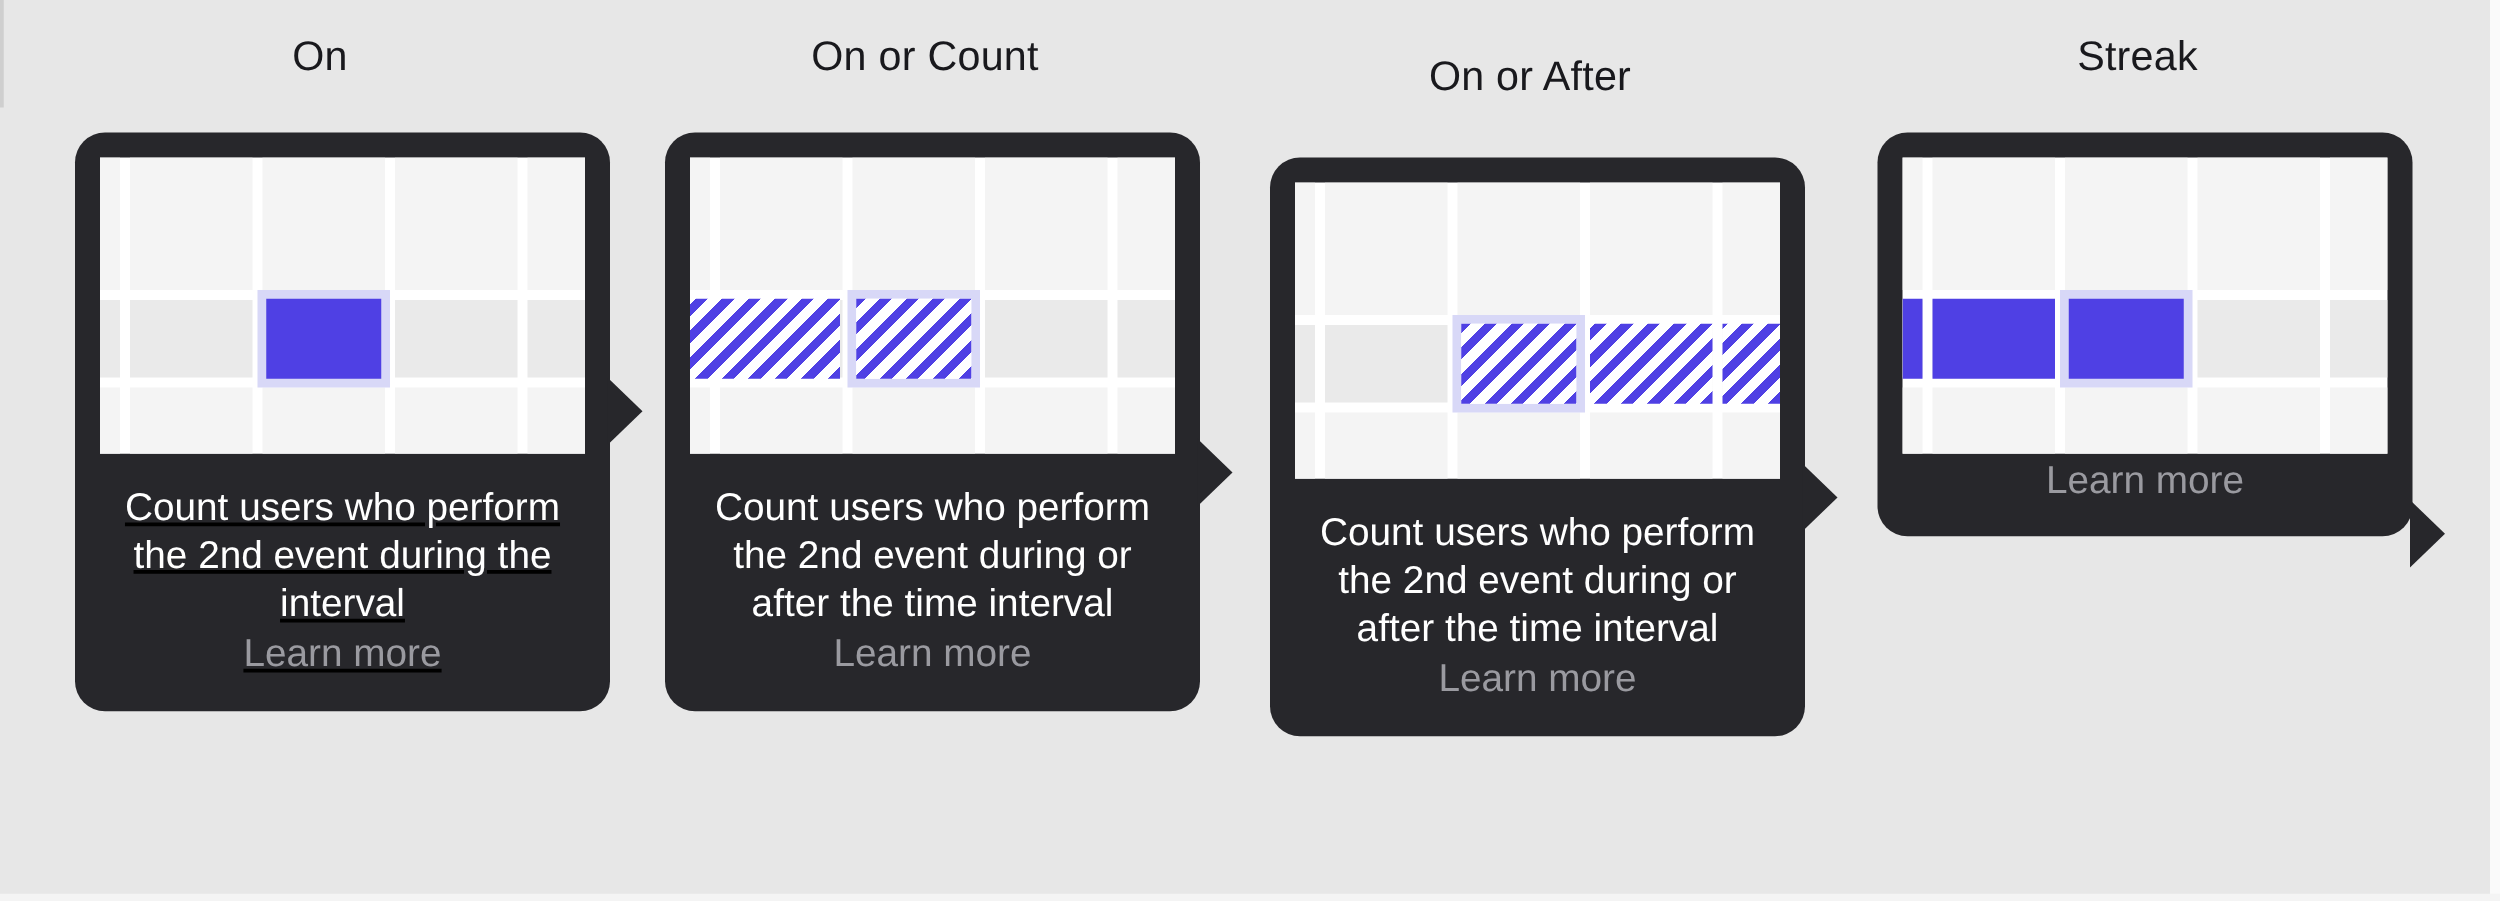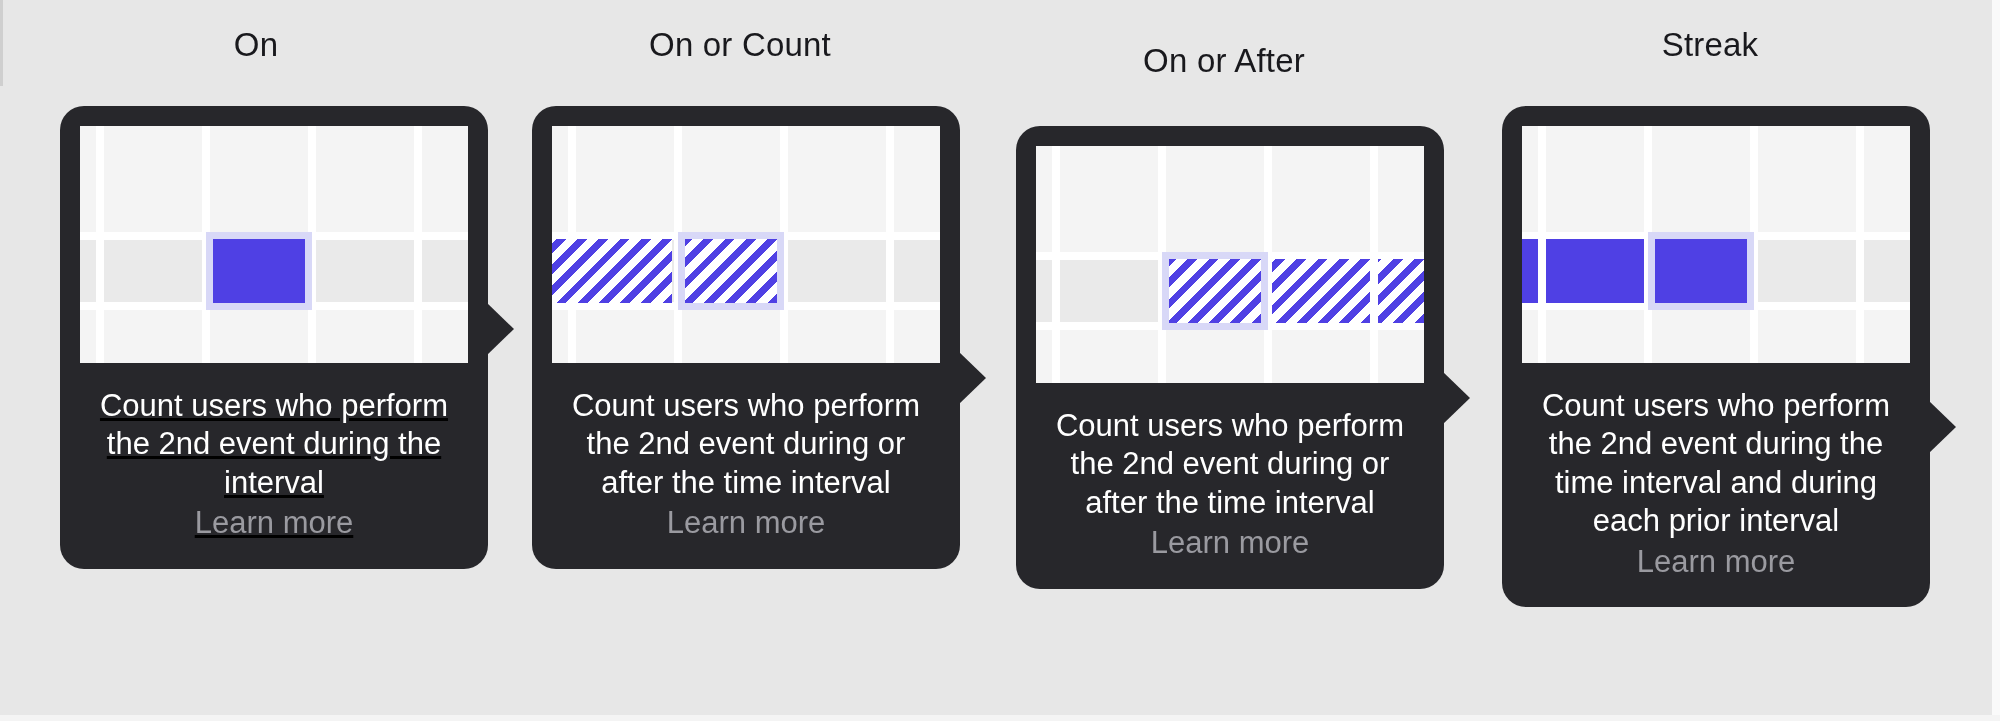--- a/index.html
+++ b/index.html
@@ -226,18 +226,17 @@
         <div class="grid-cell" style="left:130px;top:184px;width:98px;height:53px;"></div>
         <div class="grid-cell" style="left:236px;top:184px;width:98px;height:53px;"></div>
         <div class="grid-cell" style="left:342px;top:184px;width:46px;height:53px;"></div>
 
         <div class="bar-solid" style="left:0px;top:113px;width:16px;height:64px;"></div>
         <div class="bar-solid" style="left:24px;top:113px;width:98px;height:64px;"></div>
         <div class="hl" style="left:126px;top:106px;width:106px;height:78px;"></div>
         <div class="bar-solid" style="left:133px;top:113px;width:92px;height:64px;"></div>
       </div>
 
-      <div class="card-text">Count users who perform the 2nd event during the time interval and during each prior interval</div>
       <span class="learn-more">Learn more</span>
     </div>
   </div>
 
 </div>
 
 </body></html>

